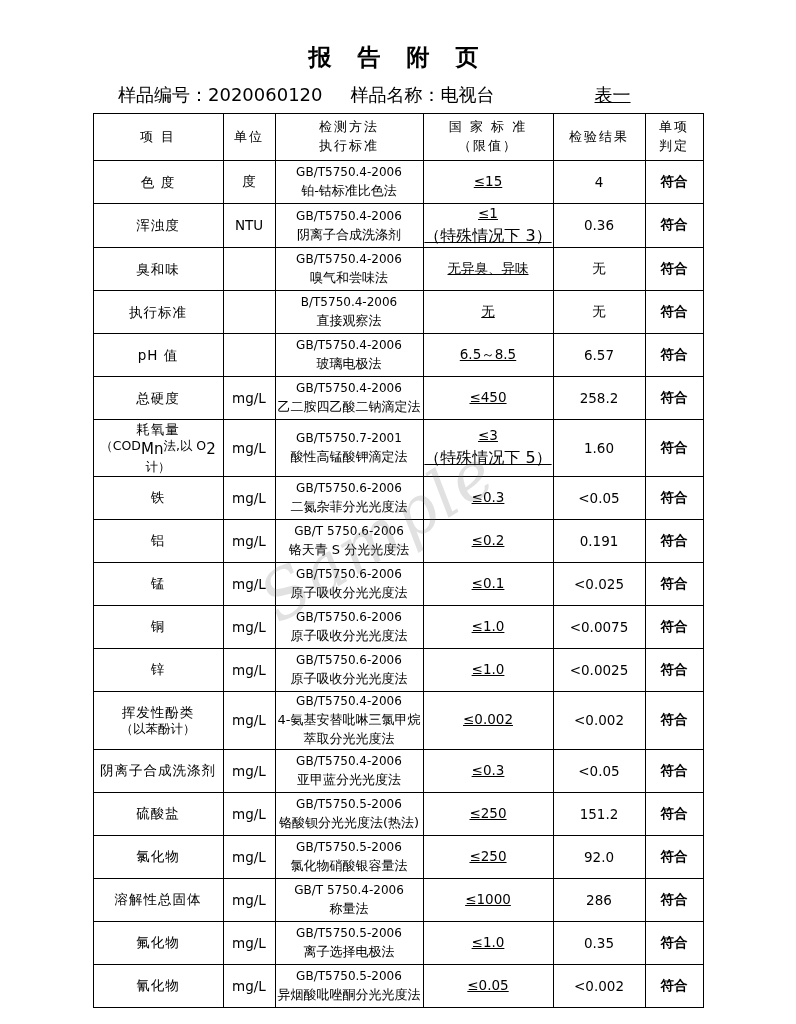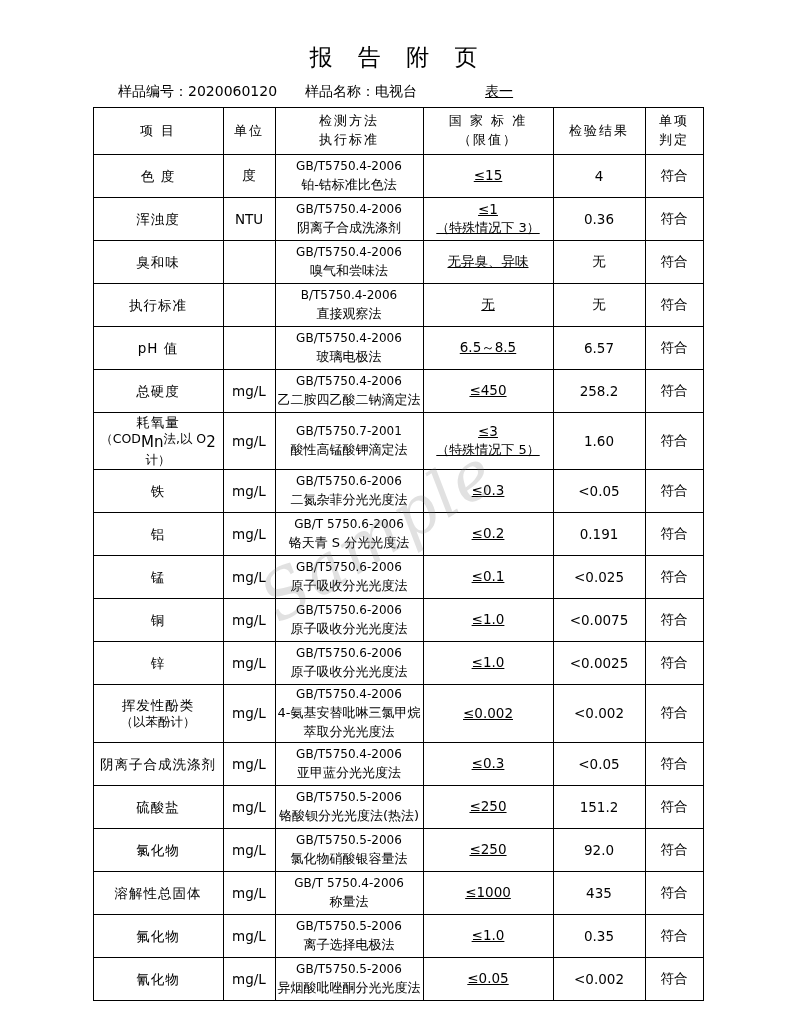--- a/index.html
+++ b/index.html
@@ -18,43 +18,43 @@
   .page {
     position: relative;
     width: 796px;
     height: 1024px;
     box-sizing: border-box;
     padding: 0;
   }
   .doc-title {
     text-align: center;
     font-size: 23px;
-    font-weight: normal;
+    font-weight: bold;
     letter-spacing: 9px;
     margin-top: 42px;
     margin-bottom: 10px;
     font-family: "DejaVu Sans", "Liberation Sans", sans-serif;
   }
   .meta-row {
     display: flex;
     align-items: baseline;
-    font-size: 14px;
+    font-size: 18px;
     padding: 0 108px 0 118px;
     margin-bottom: 6px;
   }
   .meta-sample-no {
     white-space: nowrap;
   }
   .meta-sample-name {
     white-space: nowrap;
     margin-left: 28px;
   }
   .meta-table-no {
     white-space: nowrap;
-    margin-left: 68px;
+    margin-left: 100px;
     text-decoration: underline;
   }
   table.report {
     border-collapse: collapse;
     margin: 0 auto;
     width: 580px;
     table-layout: fixed;
   }
   table.report th, table.report td {
     border: 1px solid #000;
@@ -99,27 +99,28 @@
   .method-bottom {
     font-size: 13px;
     line-height: 1.5;
   }
   .cell-std {
     font-size: 13px;
     line-height: 1.45;
     text-decoration: underline;
   }
   .cell-std .note {
-    font-size: 13px;
+    font-size: 16px;
   }
   .cell-result {
     font-size: 13px;
   }
   .cell-judge {
     font-size: 13px;
+    font-weight: bold;
   }
   .watermark {
     position: absolute;
     left: 247px;
     top: 455px;
     font-size: 66px;
     color: rgba(120,120,120,0.22);
     font-family: "DejaVu Serif", serif;
     font-style: italic;
     transform: rotate(-32deg);
@@ -420,21 +421,21 @@
             <div>溶解性总固体</div>
           </td>
           <td class="cell-unit">mg/L</td>
           <td>
             <div class="method-top">GB/T 5750.4-2006</div>
             <div class="method-bottom">称量法</div>
           </td>
           <td class="cell-std">
             <div>≤1000</div>
           </td>
-          <td class="cell-result">435</td>
+          <td class="cell-result">286</td>
           <td class="cell-judge">符合</td>
         </tr>
         <tr>
           <td class="cell-item">
             <div>氟化物</div>
           </td>
           <td class="cell-unit">mg/L</td>
           <td>
             <div class="method-top">GB/T5750.5-2006</div>
             <div class="method-bottom">离子选择电极法</div>

